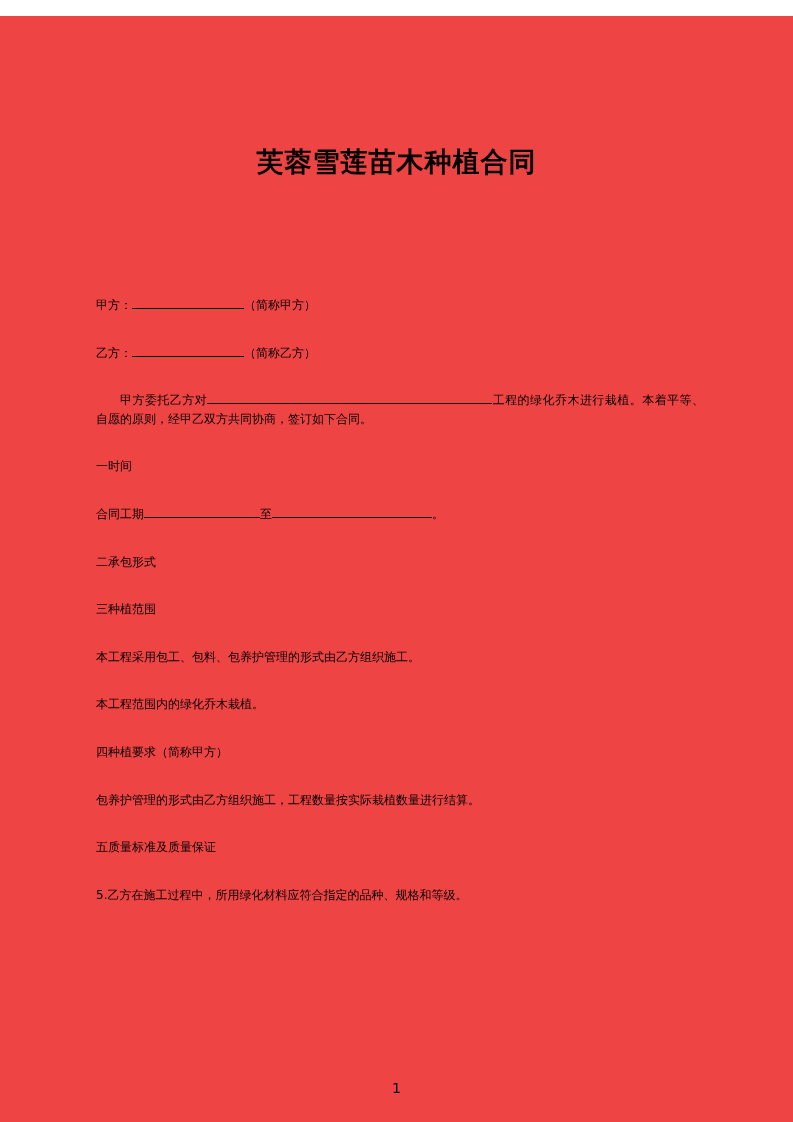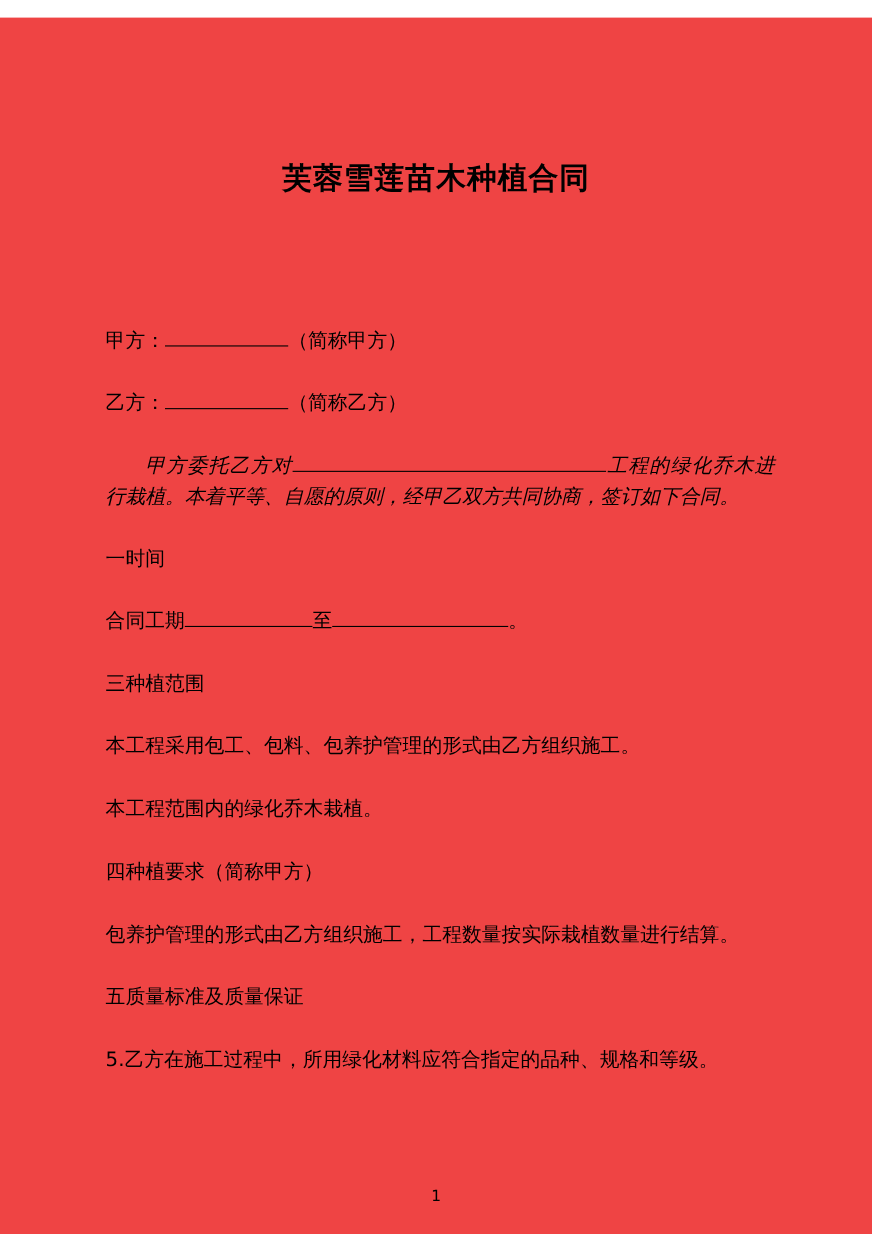--- a/index.html
+++ b/index.html
@@ -30,28 +30,27 @@
     font-weight: bold;
     letter-spacing: 1px;
   }
   .body-block {
     position: absolute;
     top: 280px;
     left: 96px;
     width: 608px;
   }
   .para {
-    font-size: 18px;
+    font-size: 12px;
     line-height: 1.55;
     margin: 0 0 29px 0;
     text-align: justify;
   }
   .para.hang {
     text-indent: 2em;
-    font-style: italic;
   }
   .blank {
     display: inline-block;
     border-bottom: 1px solid #000;
     vertical-align: baseline;
     height: 1em;
   }
   .w-short { width: 112px; }
   .w-mid   { width: 116px; }
   .w-xlong { width: 285px; }
@@ -85,20 +84,21 @@
     <p class="para hang">
       <span>甲方委托乙方对</span><span class="blank w-xlong"></span><span>工程的绿化乔木进行栽植。本着平等、自愿的原则，经甲乙双方共同协商，签订如下合同。</span>
     </p>
 
     <p class="para">一时间</p>
 
     <p class="para">
       <span>合同工期</span><span class="blank w-mid"></span><span>至</span><span class="blank w-xxlong"></span><span>。</span>
     </p>
 
+    <p class="para">二承包形式</p>
 
     <p class="para">三种植范围</p>
 
     <p class="para">本工程采用包工、包料、包养护管理的形式由乙方组织施工。</p>
 
     <p class="para">本工程范围内的绿化乔木栽植。</p>
 
     <p class="para">四种植要求（简称甲方）</p>
 
     <p class="para">包养护管理的形式由乙方组织施工，工程数量按实际栽植数量进行结算。</p>

